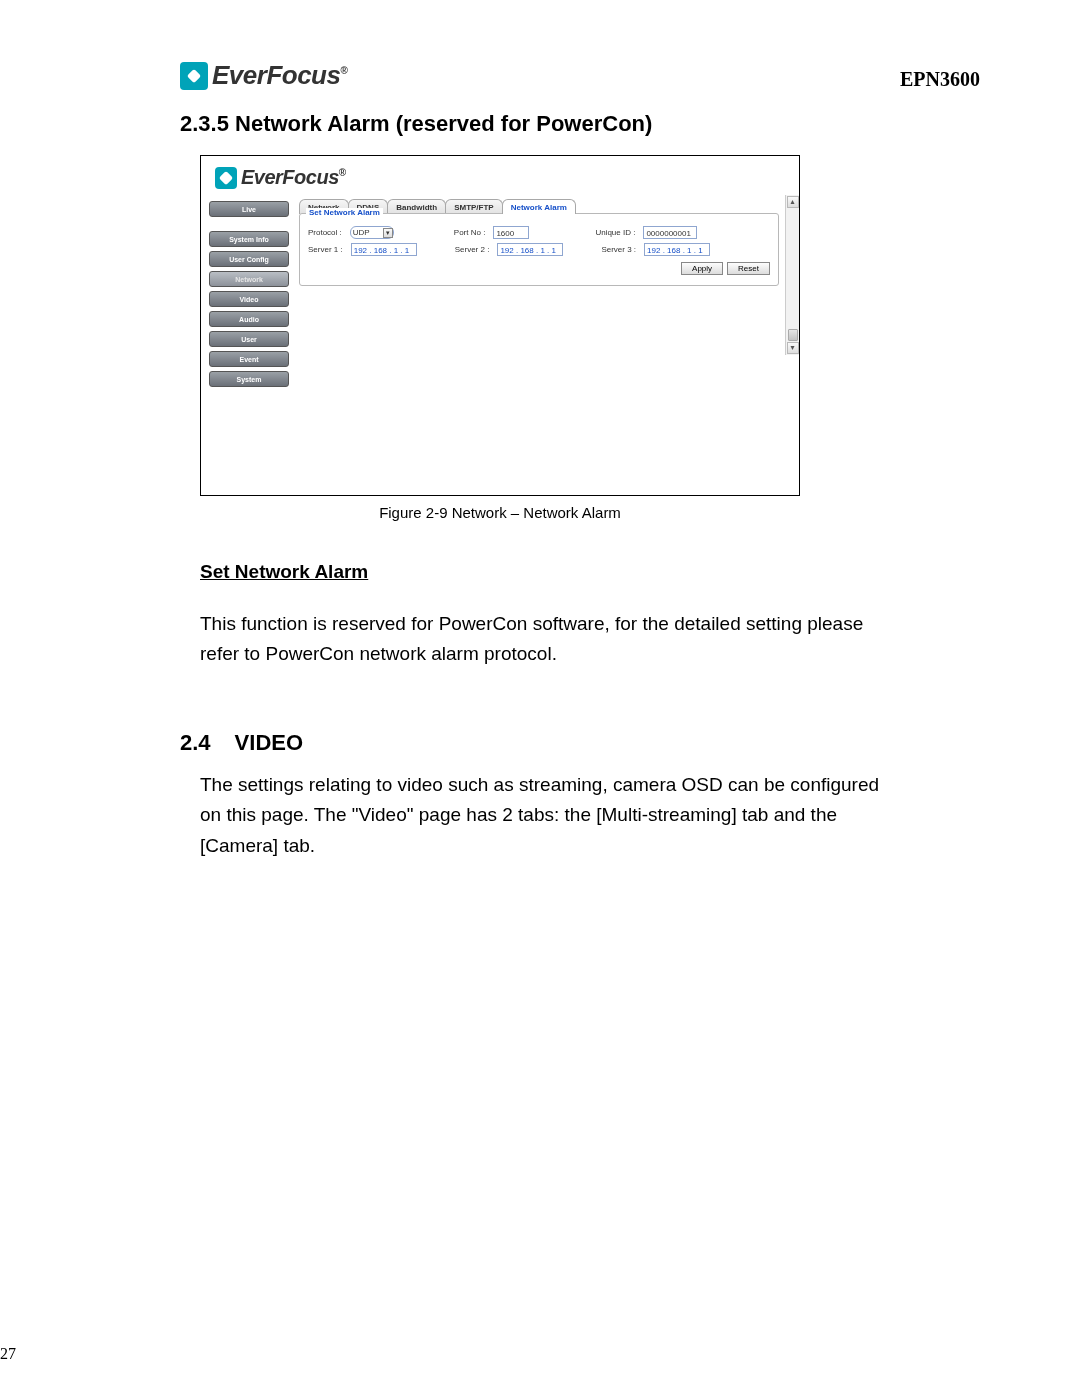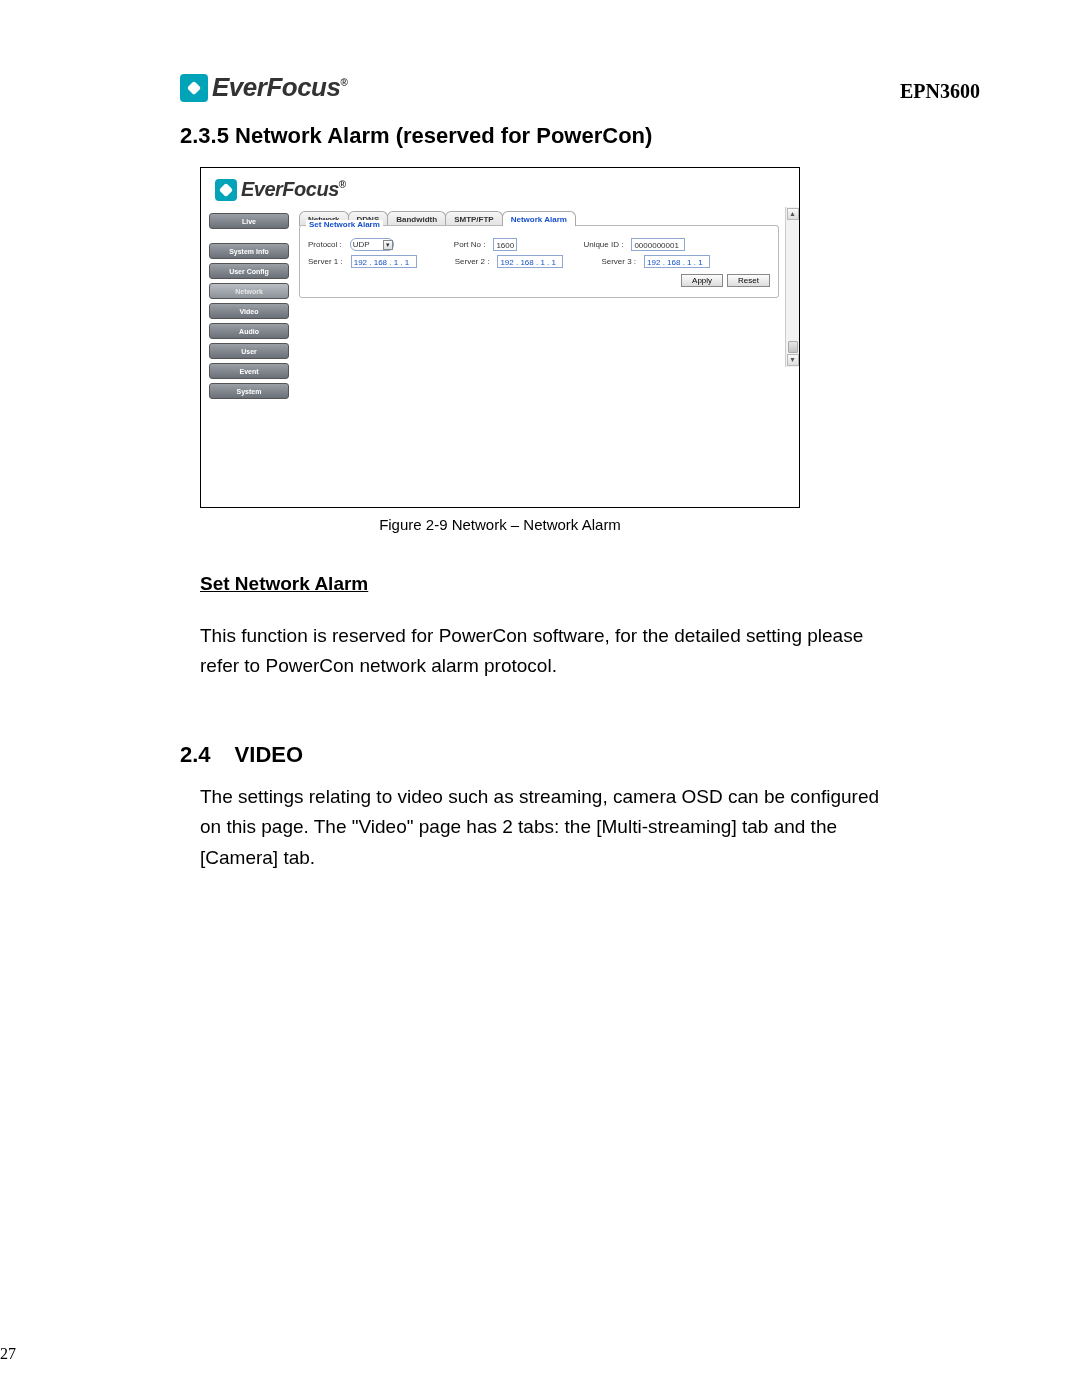--- a/index.html
+++ b/index.html
@@ -6,21 +6,20 @@
   body {
     width: 1080px;
     height: 1397px;
     background: #fff;
     font-family: Arial, Helvetica, sans-serif;
     color: #000;
     position: relative;
   }
   .page {
     padding: 60px 100px 40px 180px;
-    margin-top: 12px;
   }
   .header-row {
     display: flex;
     justify-content: space-between;
     align-items: flex-end;
     margin-bottom: 20px;
   }
   .logo {
     display: flex;
     align-items: center;
@@ -171,21 +170,21 @@
     width:10px;height:10px;
     border:1px solid #888;
     background:linear-gradient(#fafafa,#ddd);
     font-size:7px;
     text-align:center;
     line-height:8px;
     color:#333;
     margin:-1px -2px -1px 2px;
   }
   .inp { width:48px; color:#1650c9;}
-  .inp.sm { width:24px;}
+  .inp.sm { width:36px;}
   .inp.ro { color:#333;}
   .btn-row { display:flex; gap:4px; justify-content:flex-end; margin-top:6px;}
   .mini-btn {
     font-size:8px;
     padding:1px 10px;
     border:1px solid #888;
     border-radius:0;
     background:linear-gradient(#fdfdfd,#dcdcdc);
     color:#000;
   }

